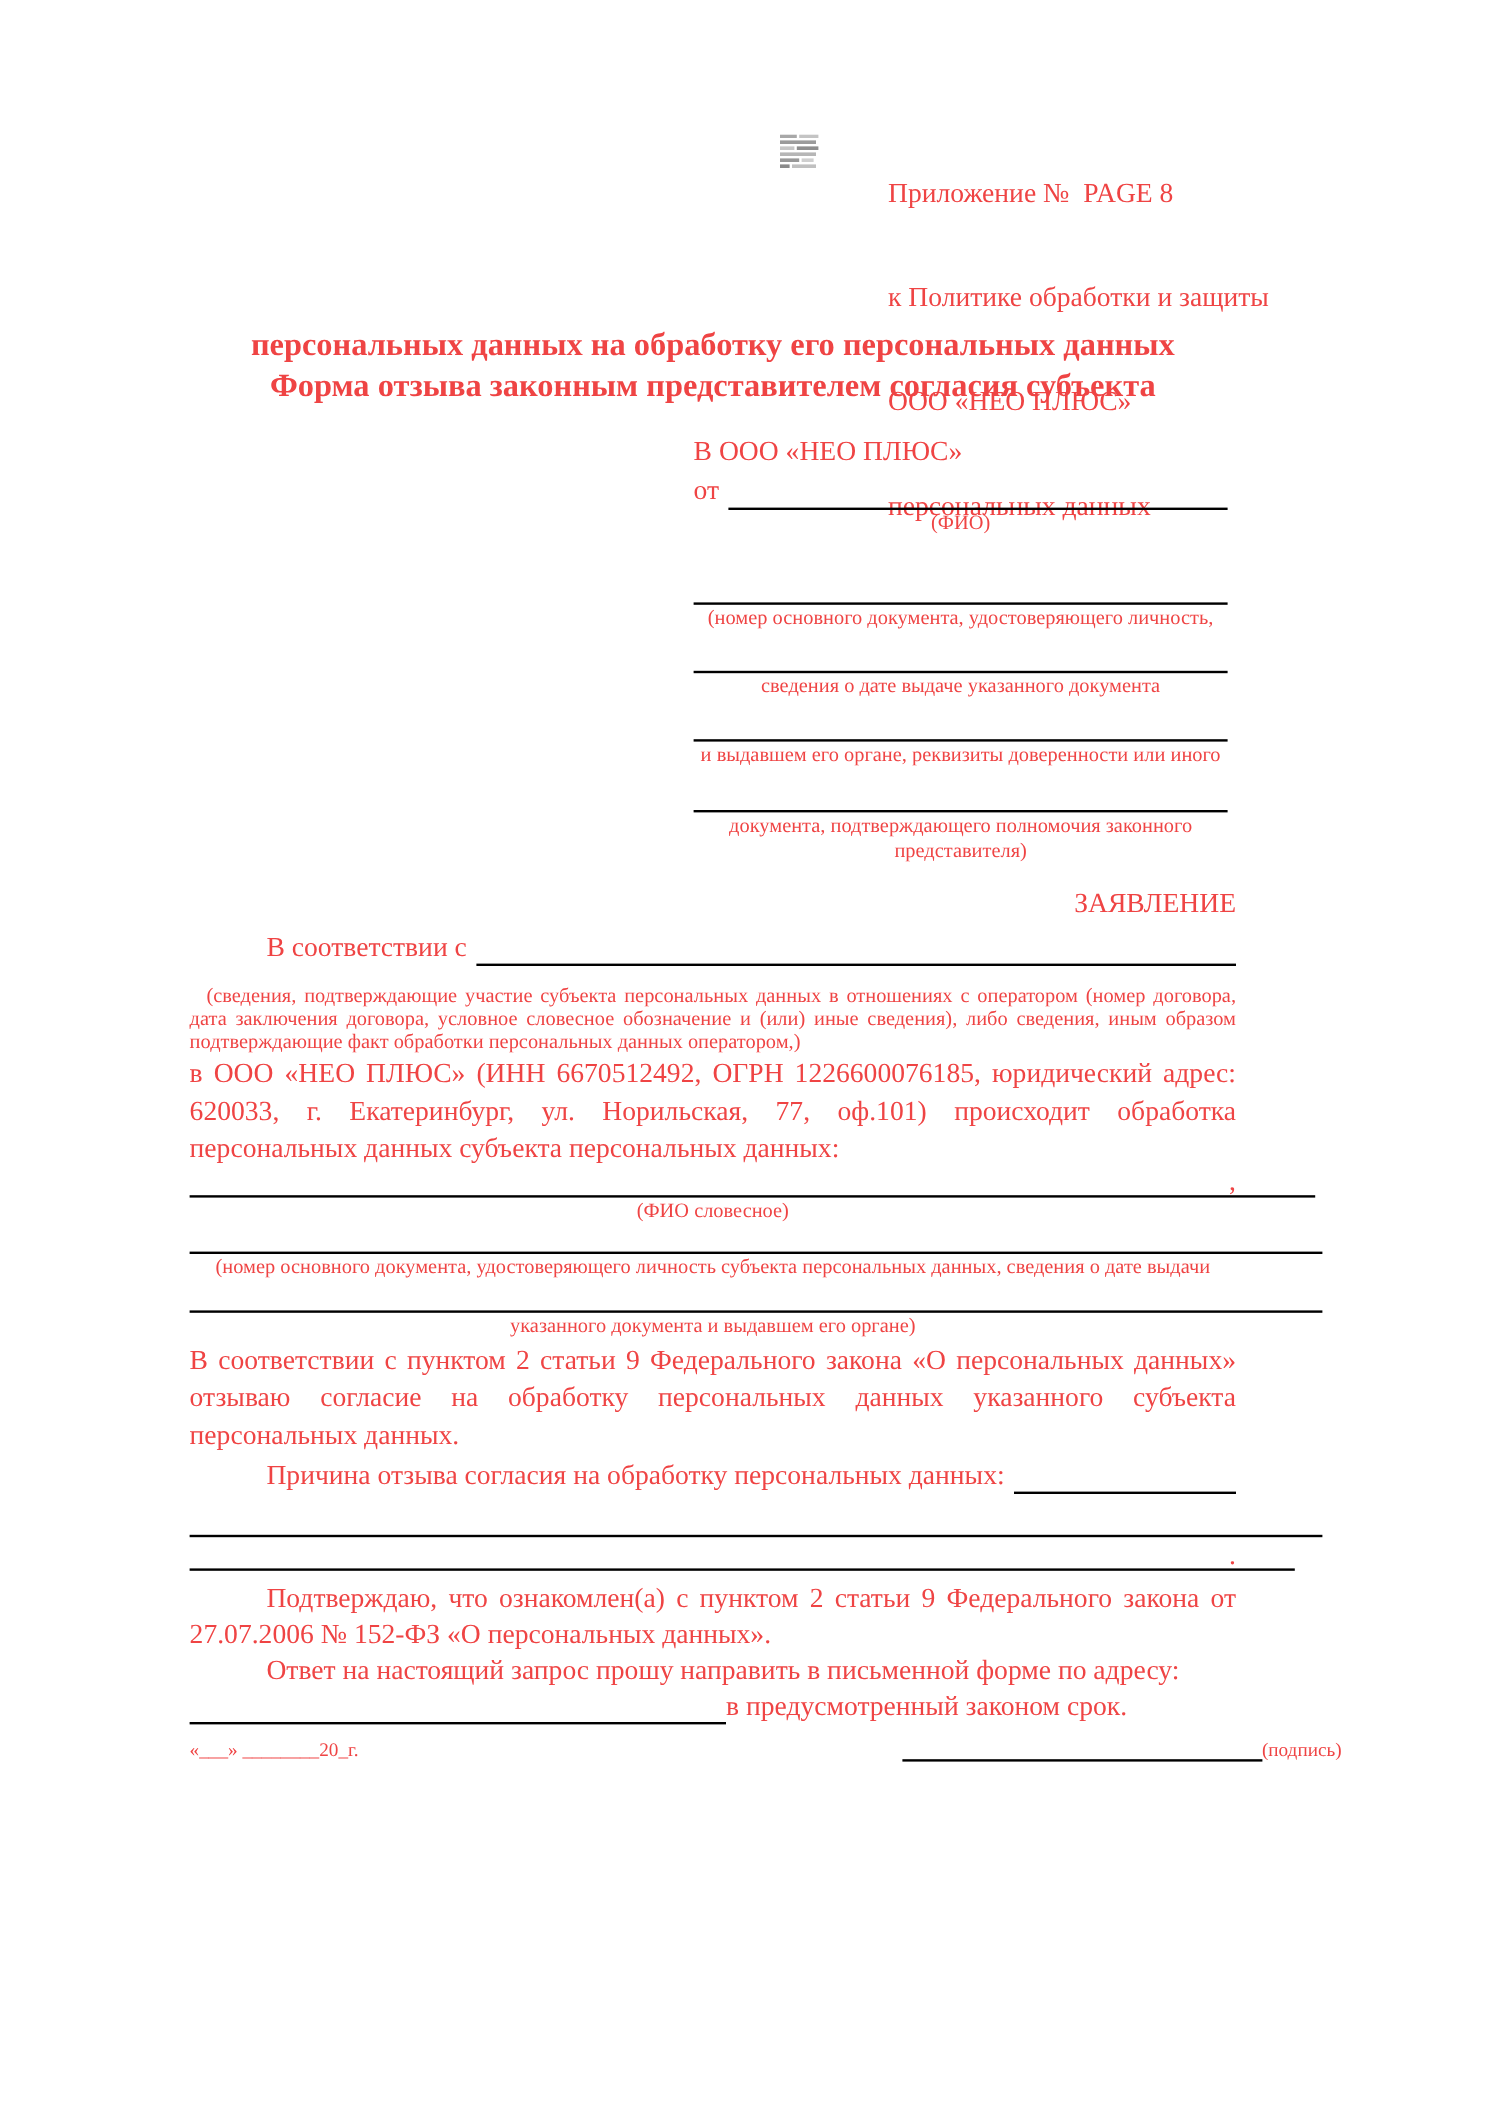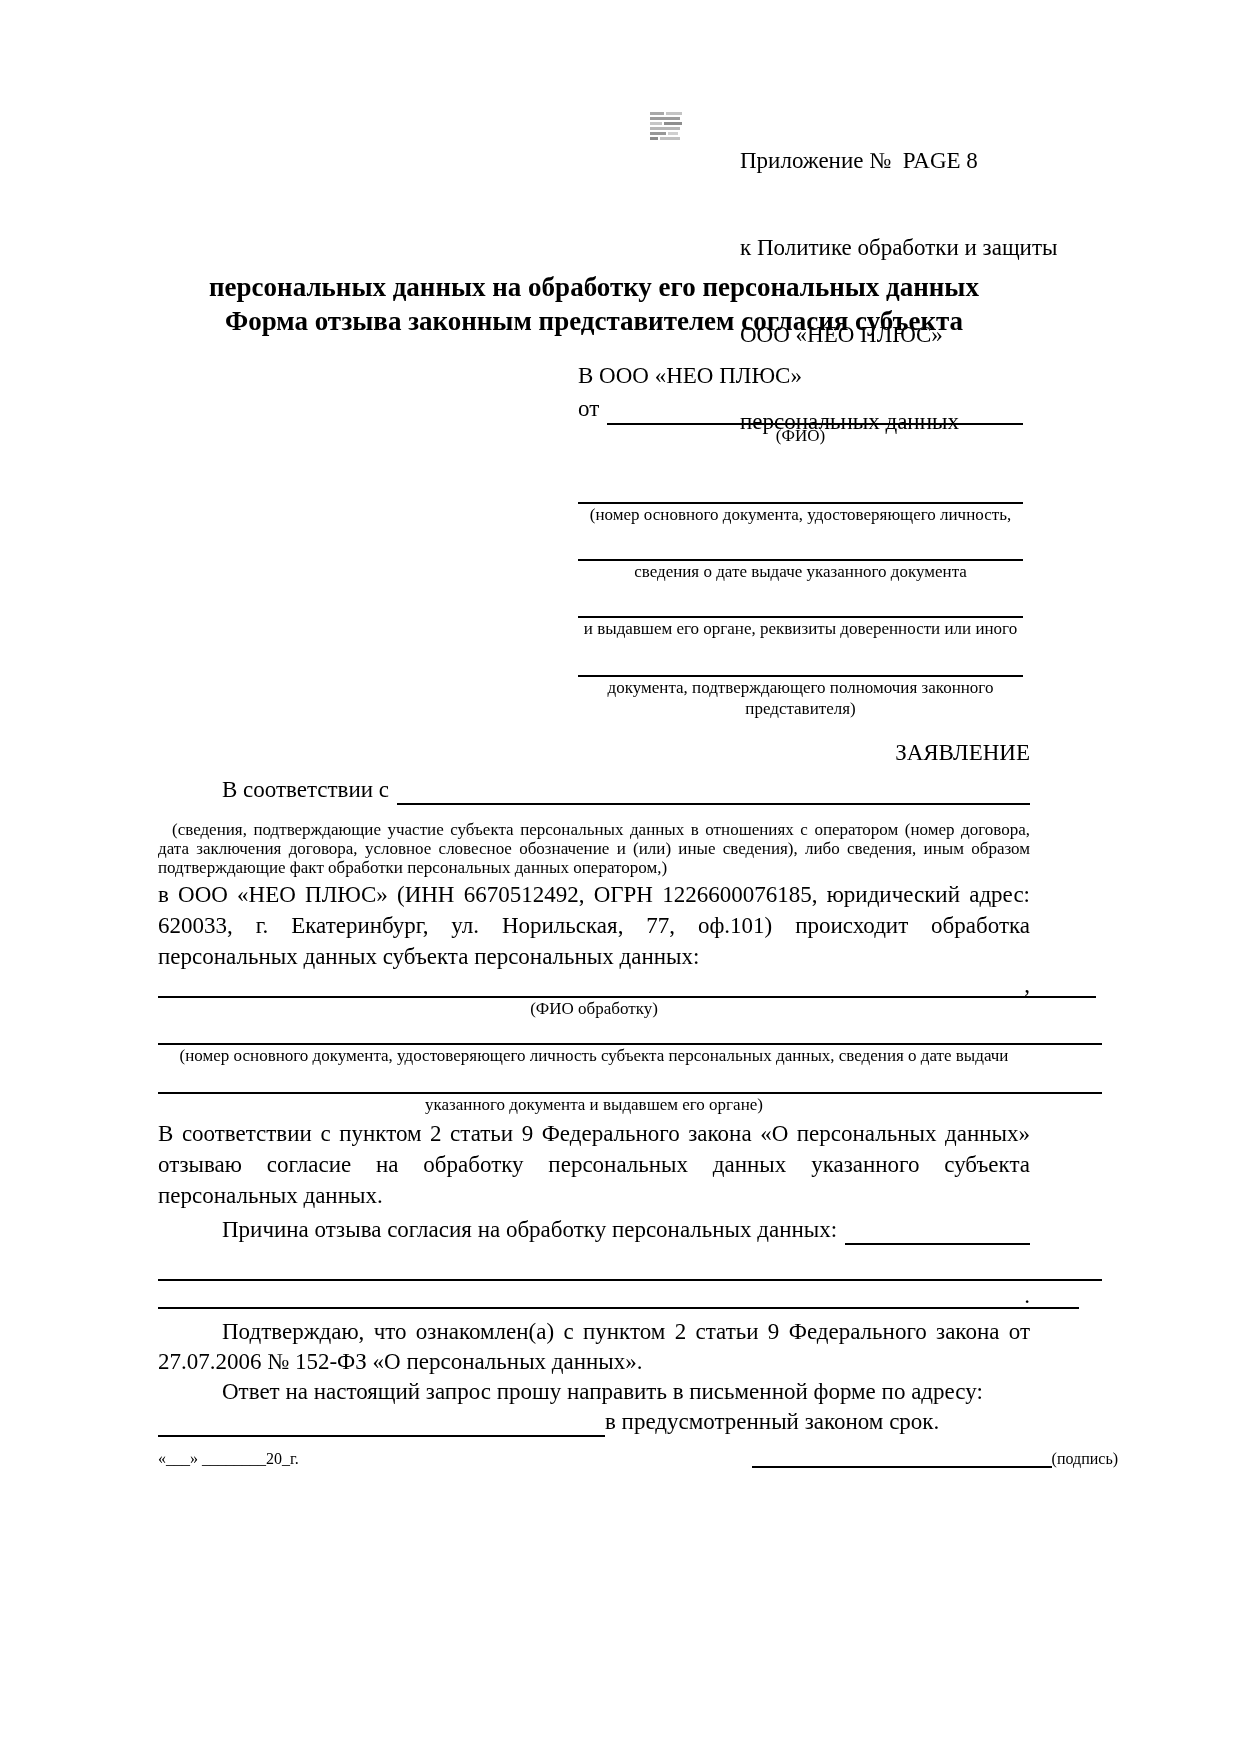--- a/index.html
+++ b/index.html
@@ -1,20 +1,20 @@
 <!DOCTYPE html>
 <html lang="ru"><head>
 <meta charset="utf-8">
 <style>
   html,body { margin:0; padding:0; background:#ffffff; }
   .page {
     position:relative;
     width:1242px; height:1755px;
     background:#ffffff;
-    color:#000000;
+    color:#ef4444;
     font-family:"Liberation Serif","DejaVu Serif",serif;
     overflow:hidden;
   }
   
   .artifact { position:absolute; left:650px; top:112px; }
   
   .header-block { position:absolute; left:740px; top:88px; font-size:23px; line-height:29px; white-space:pre-wrap; }
   
   .title-block { position:absolute; left:158px; top:270px; width:872px; text-align:center; font-weight:700; font-size:27px; line-height:34px; }
   
@@ -112,21 +112,21 @@
     </div>
 
     <div class="small-cap">(сведения, подтверждающие участие субъекта персональных данных в отношениях с оператором (номер договора, дата заключения договора, условное словесное обозначение и (или) иные сведения), либо сведения, иным образом подтверждающие факт обработки персональных данных оператором,)</div>
 
     <div class="para">в ООО «НЕО ПЛЮС» (ИНН 6670512492, ОГРН 1226600076185, юридический адрес: 620033, г. Екатеринбург, ул. Норильская, 77, оф.101) происходит обработка персональных данных субъекта персональных данных:</div>
 
     <div class="row comma-row">
       <span class="fill grow bleed" style="margin-left:0"></span>
       <span class="tail">,</span>
     </div>
-    <div class="cap">(ФИО обработку)</div>
+    <div class="cap">(ФИО словесное)</div>
 
     <div class="fill h24 bleed"></div>
     <div class="cap">(номер основного документа, удостоверяющего личность субъекта персональных данных, сведения о дате выдачи</div>
 
     <div class="fill h26 bleed"></div>
     <div class="cap">указанного документа и выдавшем его органе)</div>
 
     <div class="para" style="margin-top:3px">В соответствии с пунктом 2 статьи 9 Федерального закона «О персональных данных» отзываю согласие на обработку персональных данных указанного субъекта персональных данных.</div>
 
     <div class="row reason-row">

